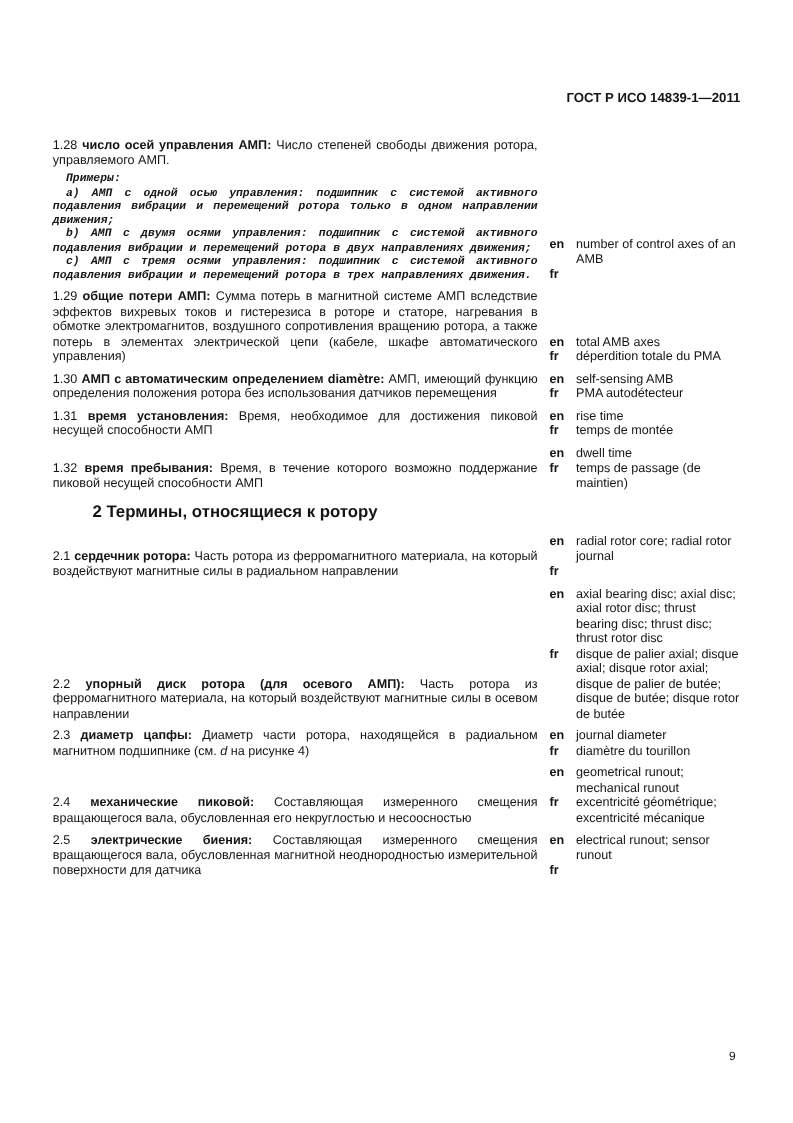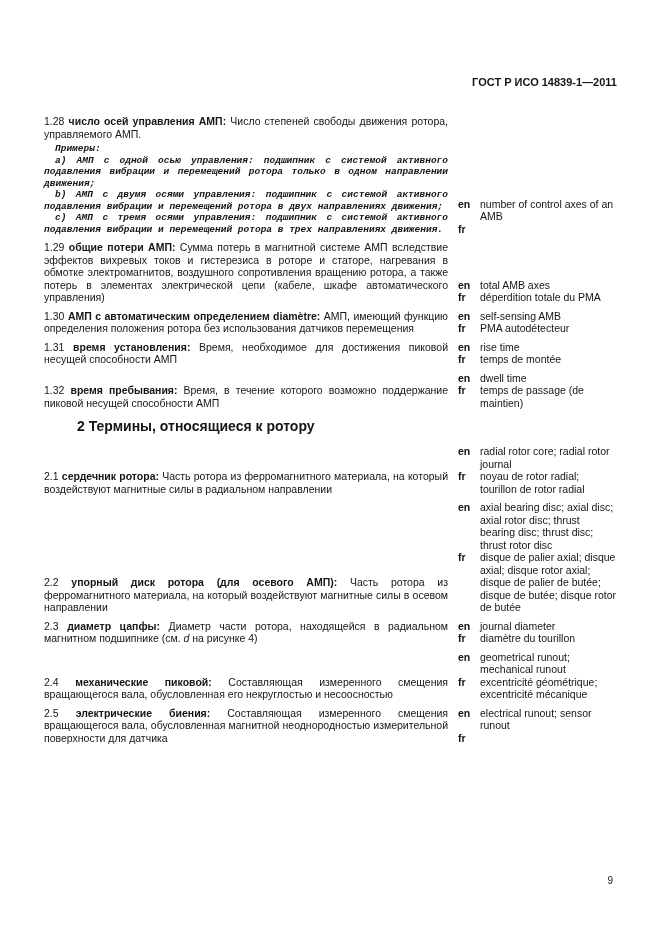--- a/index.html
+++ b/index.html
@@ -158,21 +158,20 @@
       <div class="left-col">
         <p class="main-text"><span class="num">2.1</span> <span class="term">сердечник ротора:</span> <span>Часть ротора из ферромагнитного материала, на который воздействуют магнитные силы в радиальном направлении</span></p>
       </div>
       <div class="trans-col">
         <div class="trans-item">
             <span class="lang">en</span>
             <span class="tr-text">radial rotor core; radial rotor journal</span>
           </div>
         <div class="trans-item">
             <span class="lang">fr</span>
-            <span class="tr-text">noyau de rotor radial; tourillon de rotor radial</span>
           </div>
       </div>
     </div>
 
     <div class="row">
       <div class="left-col">
         <p class="main-text"><span class="num">2.2</span> <span class="term">упорный диск ротора (для осевого АМП):</span> <span>Часть ротора из ферромагнитного материала, на который воздействуют магнитные силы в осевом направлении</span></p>
       </div>
       <div class="trans-col">
         <div class="trans-item">

